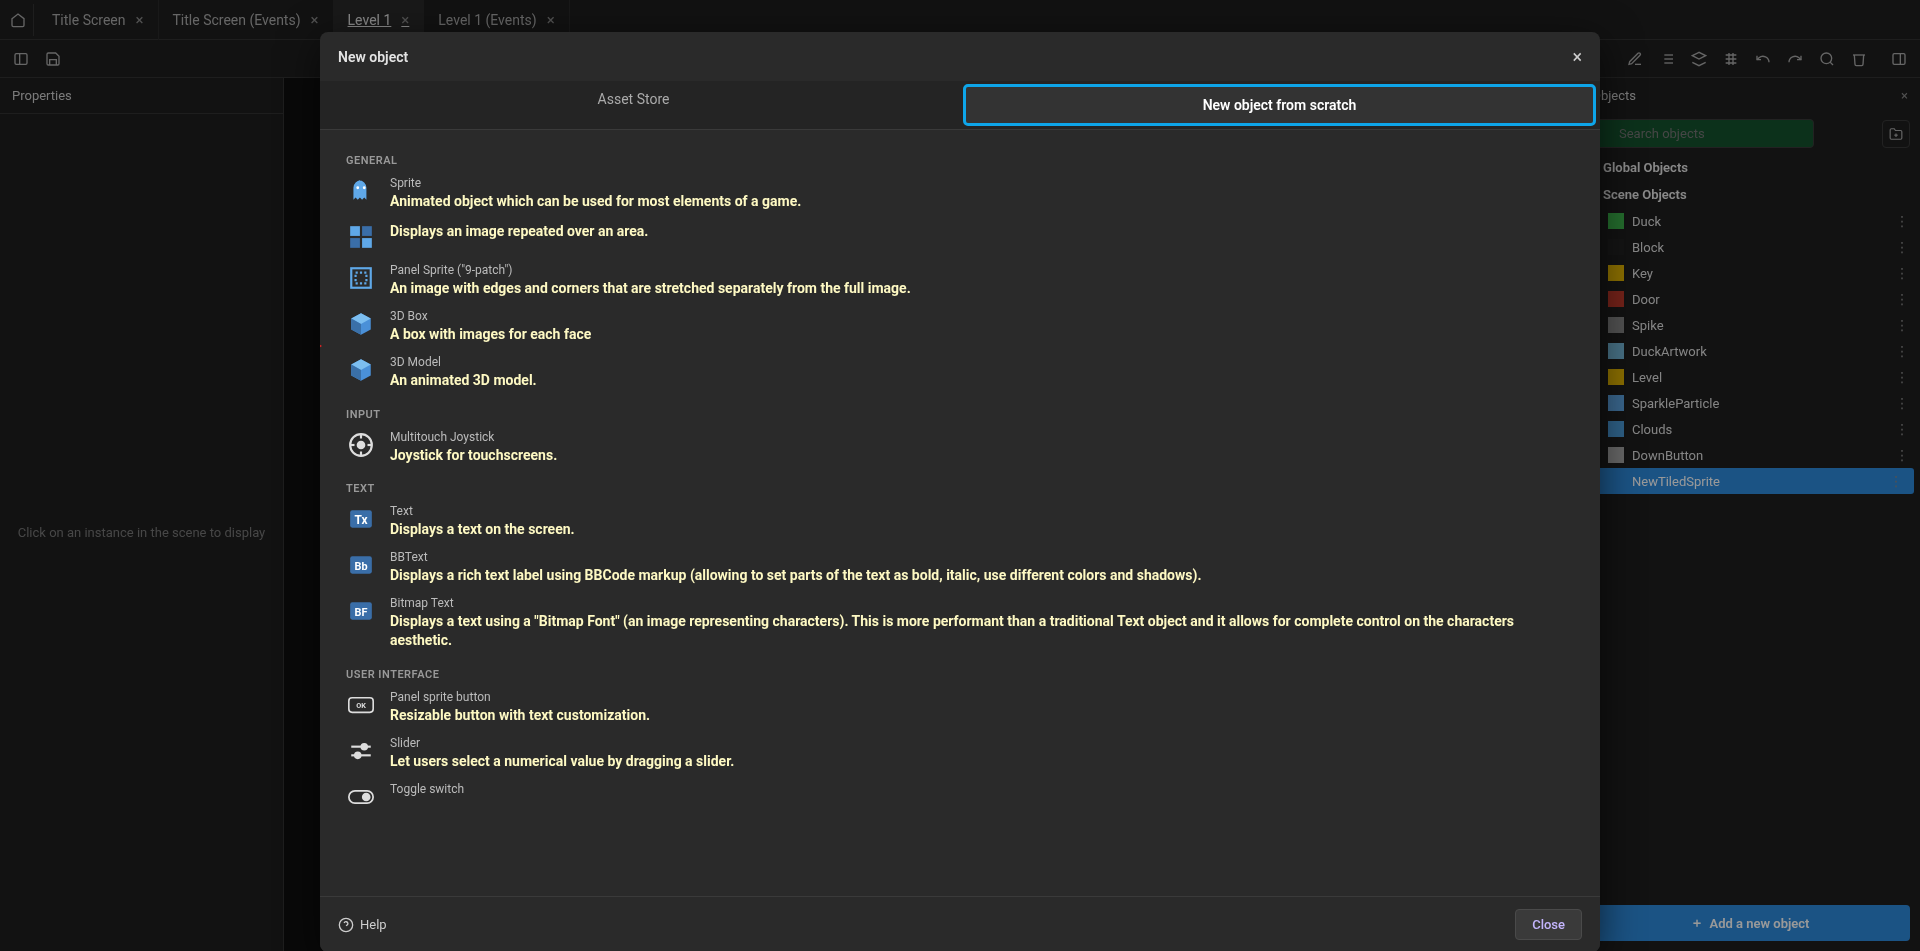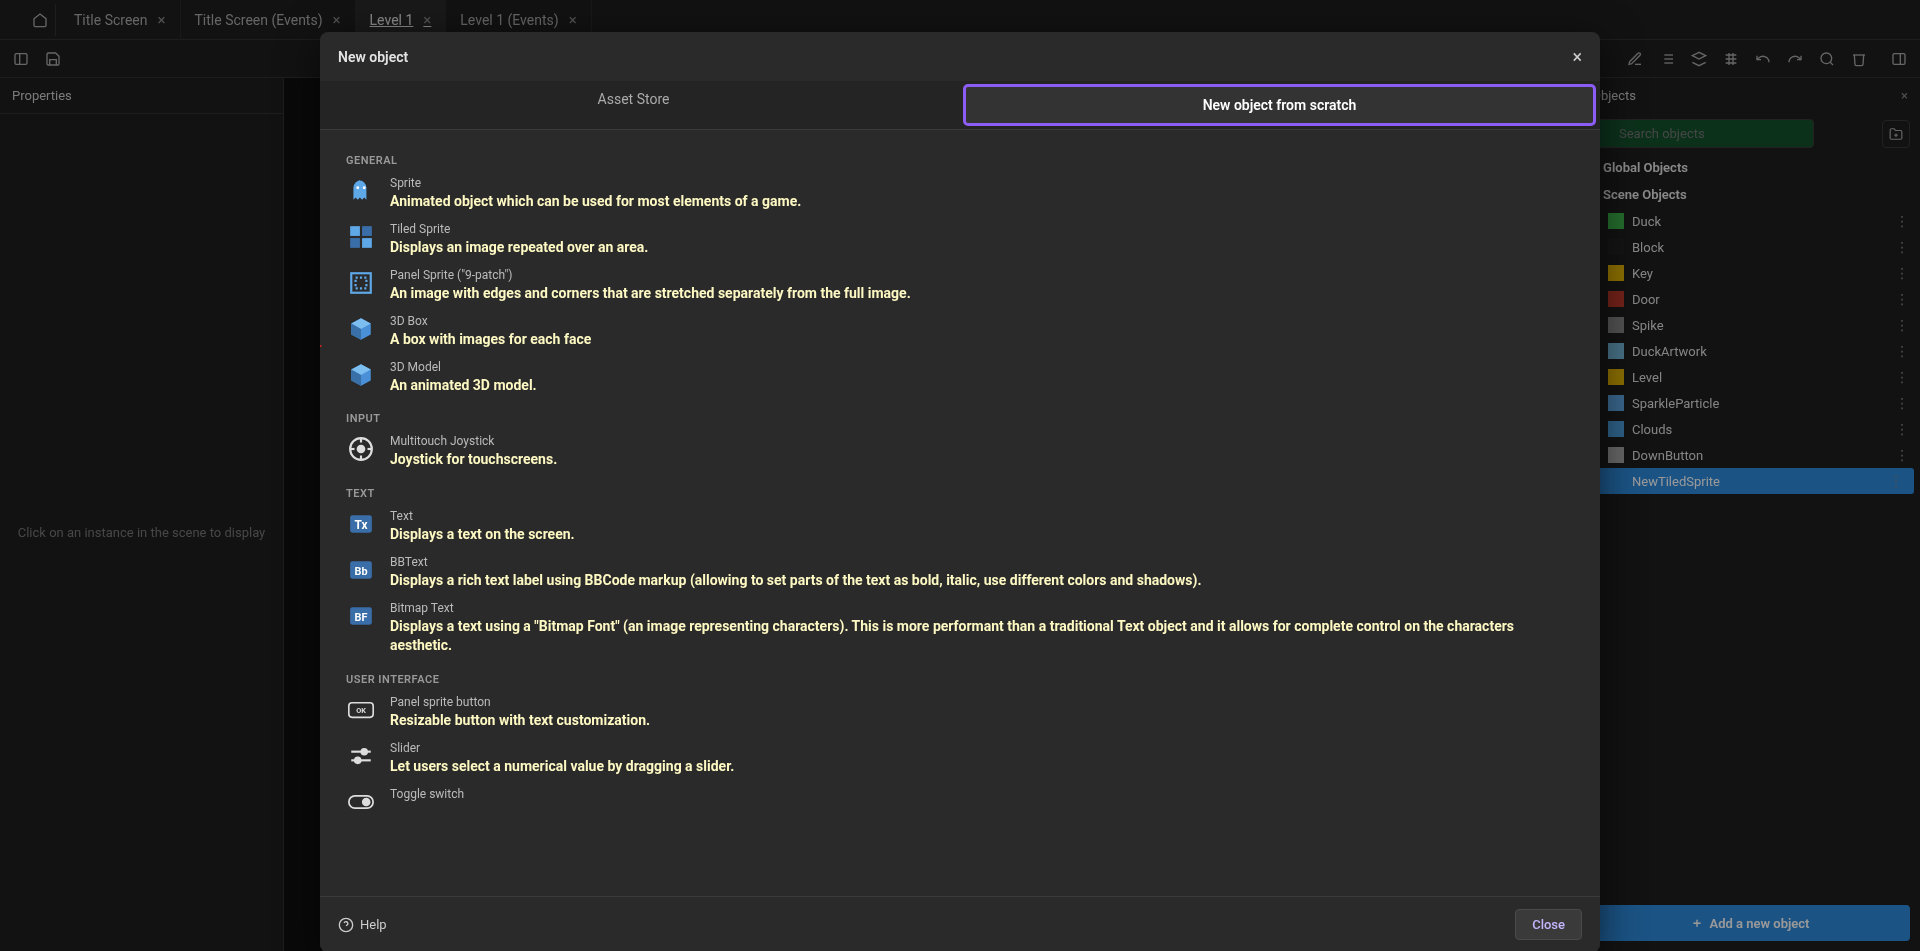--- a/index.html
+++ b/index.html
@@ -1,19 +1,19 @@
 <!DOCTYPE html>
 <html><head>
 <meta charset="utf-8">
 <style>
 * { margin: 0; padding: 0; box-sizing: border-box; font-family: -apple-system, BlinkMacSystemFont, "Segoe UI", Roboto, Arial, sans-serif; }
 body { background: #1a1a1a; color: #d4d4d4; width: 1920px; height: 951px; overflow: hidden; position: relative; }
 
 
-.tabbar { display: flex; align-items: center; background: #1f1f1f; height: 40px; border-bottom: 1px solid #333; padding-left: 24px; }
+.tabbar { display: flex; align-items: center; background: #1f1f1f; height: 40px; border-bottom: 1px solid #333; padding-left: 2px; }
 .home-btn { width: 32px; height: 32px; display: flex; align-items: center; justify-content: center; color: #aaa; border-right: 1px solid #333; margin-right: 4px; }
 .tab { padding: 0 14px; height: 40px; display: flex; align-items: center; gap: 10px; color: #aaa; font-size: 14px; border-right: 1px solid #2a2a2a; }
 .tab.active { background: #2a2a2a; color: #e4e4e4; text-decoration: underline; }
 .tab-close { color: #888; font-size: 15px; }
 
 
 .toolbar { display: flex; align-items: center; height: 38px; background: #1f1f1f; border-bottom: 1px solid #333; padding: 0 8px; gap: 6px; }
 .toolbar-icon { width: 26px; height: 26px; display: flex; align-items: center; justify-content: center; color: #aaa; }
 .toolbar-spacer { flex: 1; }
 
@@ -42,21 +42,21 @@
 .add-btn { margin: 8px 10px 10px 10px; background: #2e8bdd; color: #fff; border: none; border-radius: 4px; padding: 9px; font-size: 13px; font-weight: 600; display: flex; align-items: center; justify-content: center; gap: 6px; }
 
 
 .modal-backdrop { position: absolute; inset: 0; background: rgba(0,0,0,0.4); }
 .modal { position: absolute; left: 320px; top: 32px; width: 1280px; height: 920px; background: #2a2a2a; border-radius: 8px; box-shadow: 0 10px 40px rgba(0,0,0,.6); display: flex; flex-direction: column; overflow: hidden; }
 .modal-head { display: flex; align-items: center; justify-content: space-between; padding: 14px 18px; }
 .modal-title { font-size: 14px; font-weight: 600; color: #e4e4e4; }
 .modal-close { color: #ccc; font-size: 18px; }
 .modal-tabs { display: flex; border-bottom: 1px solid #3a3a3a; background: #242424; }
 .modal-tab { flex: 1; text-align: center; padding: 10px 0; font-size: 14px; color: #aaa; }
-.modal-tab.active { background: #333; color: #fff; font-weight: 600; border: 3px solid #8b5cf6; border-radius: 5px; margin: 3px 4px 3px 16px; }
+.modal-tab.active { background: #333; color: #fff; font-weight: 600; border: 3px solid #0ea5e9; border-radius: 5px; margin: 3px 4px 3px 16px; }
 .modal-body { flex: 1; overflow-y: auto; padding: 14px 26px; position: relative; }
 .cat-label { font-size: 11px; letter-spacing: .5px; color: #999; margin: 10px 0 6px 0; font-weight: 600; }
 .obj-row { display: flex; gap: 14px; padding: 3px 0 8px 0; align-items: flex-start; }
 .obj-icon { width: 30px; height: 30px; display: flex; align-items: center; justify-content: center; flex-shrink: 0; color: #5fa8e8; }
 .obj-meta { flex: 1; }
 .obj-name { font-size: 12px; color: #bbb; margin-bottom: 2px; }
 .obj-desc { font-size: 14px; color: #fef9c3; line-height: 1.35; font-weight: bold; }
 .modal-foot { display: flex; align-items: center; justify-content: space-between; padding: 12px 18px; border-top: 1px solid #3a3a3a; background: #2a2a2a; }
 .help-link { display: flex; align-items: center; gap: 6px; color: #ccc; font-size: 13px; }
 .close-btn { background: #3a3a3a; color: #c4b5fd; border: 1px solid #4a4a4a; padding: 7px 16px; border-radius: 4px; font-size: 13px; font-weight: 500; }
@@ -330,21 +330,20 @@
         <div class="obj-row">
           <div class="obj-icon">
             <svg width="26" height="26" viewBox="0 0 24 24">
               <rect x="2" y="2" width="9" height="9" fill="#5fa8e8"></rect>
               <rect x="13" y="2" width="9" height="9" fill="#3a6ea8"></rect>
               <rect x="2" y="13" width="9" height="9" fill="#3a6ea8"></rect>
               <rect x="13" y="13" width="9" height="9" fill="#5fa8e8"></rect>
             </svg>
           </div>
           <div class="obj-meta">
-            <div class="obj-name">Tiled Sprite</div>
             <div class="obj-desc">Displays an image repeated over an area.</div>
           </div>
         </div>
         <div class="obj-row">
           <div class="obj-icon">
             <svg width="26" height="26" viewBox="0 0 24 24" fill="none" stroke="#5fa8e8" stroke-width="2">
               <rect x="3" y="3" width="18" height="18"></rect>
               <rect x="7" y="7" width="10" height="10" stroke-dasharray="2 2"></rect>
             </svg>
           </div>

